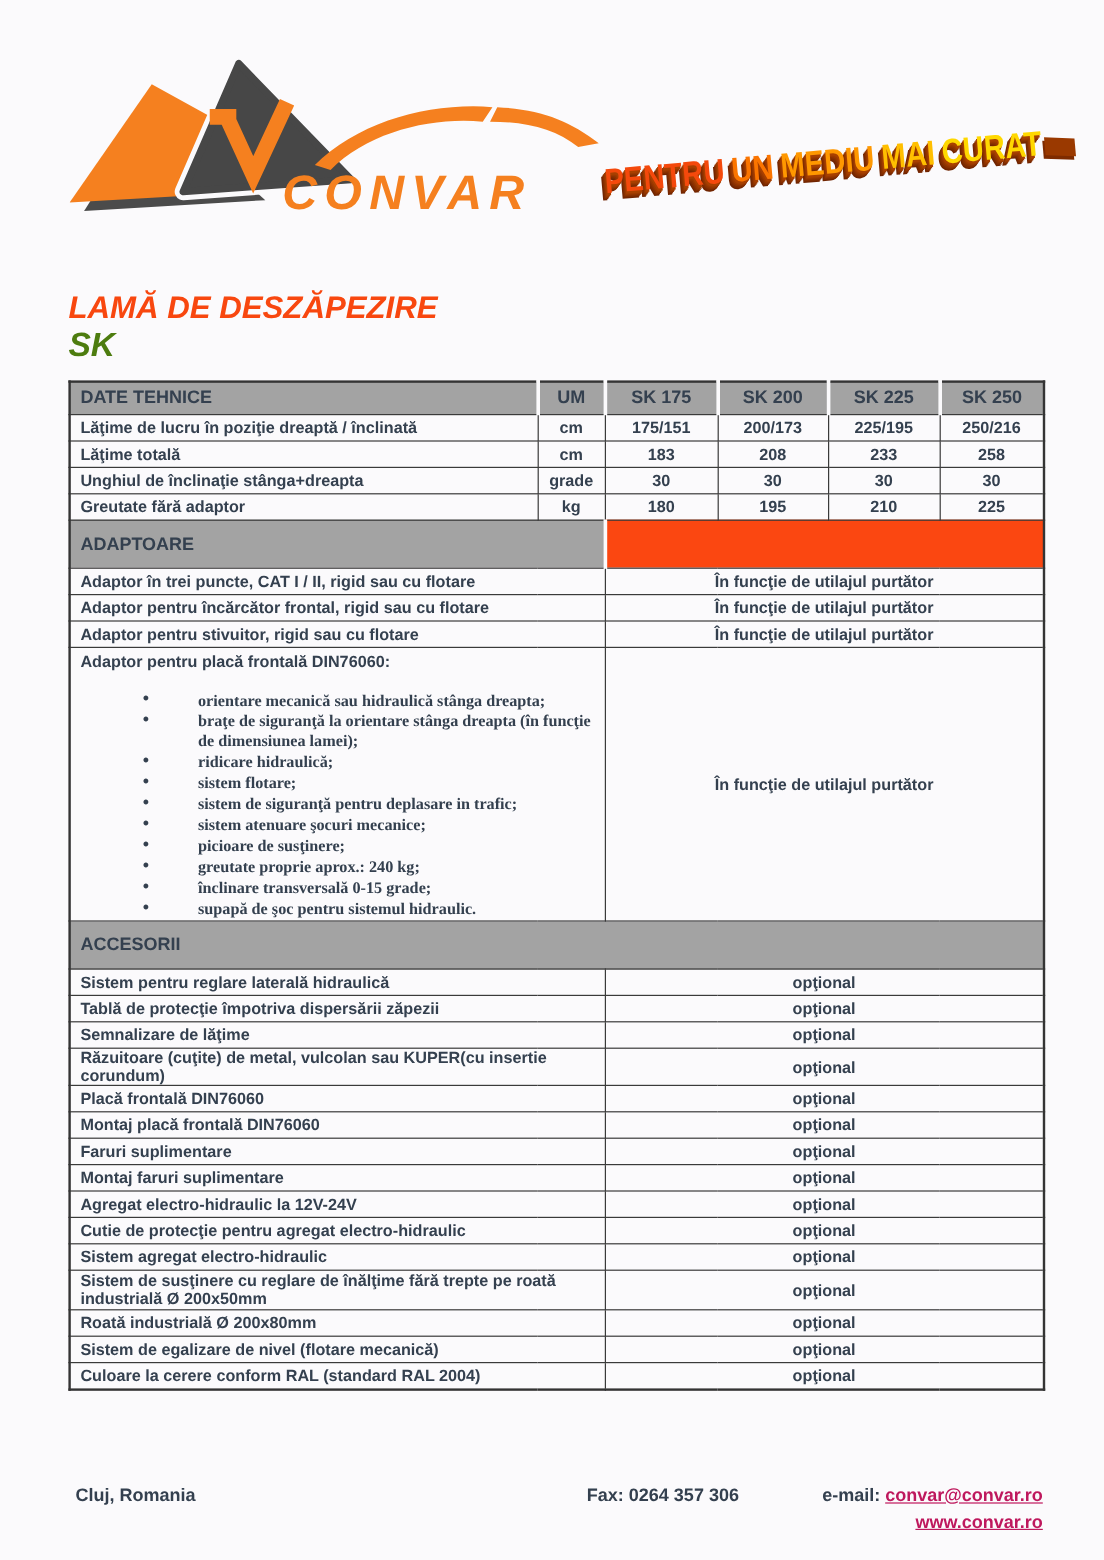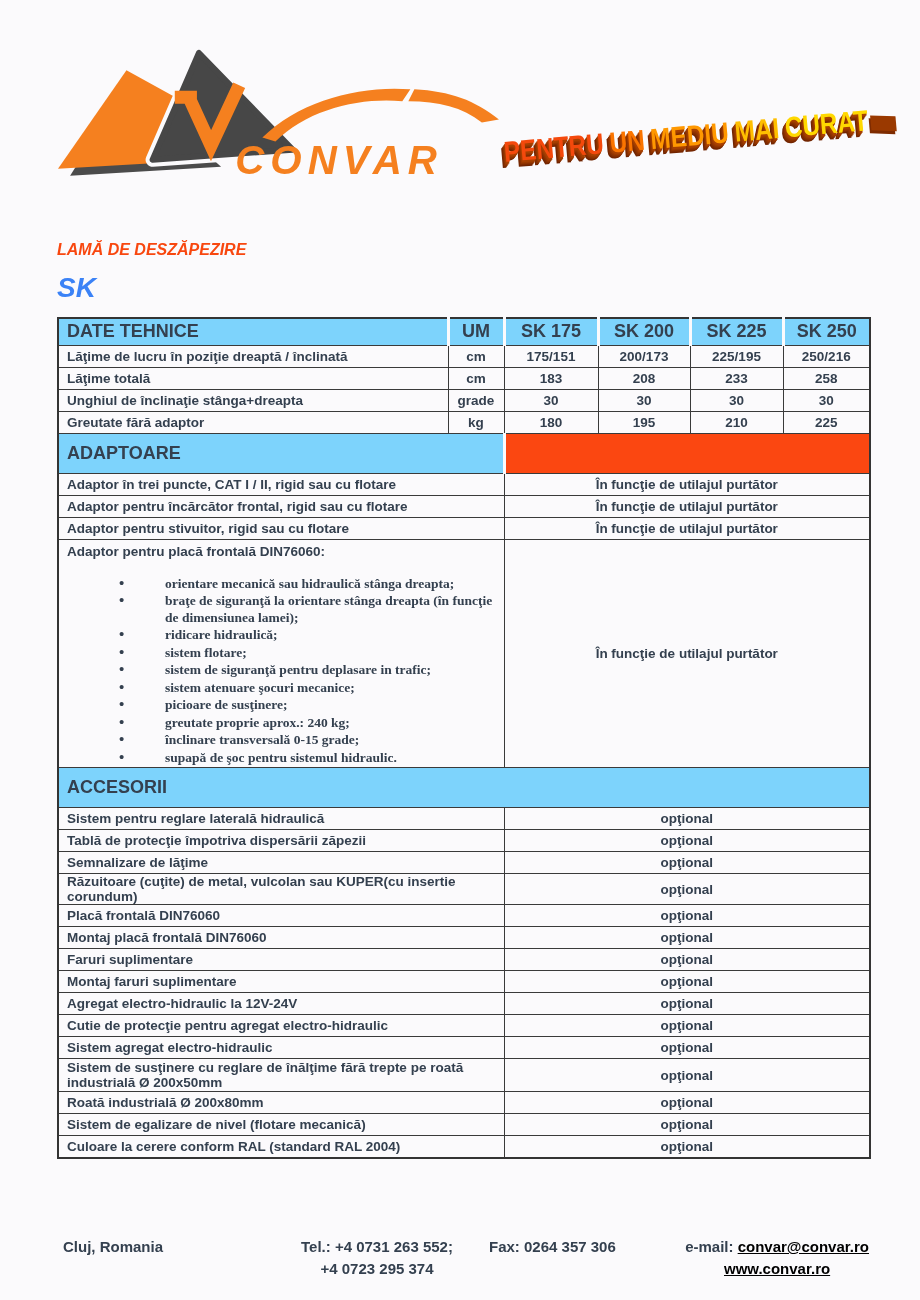--- a/index.html
+++ b/index.html
@@ -26,64 +26,64 @@
   }
   .tag-slab{
     display:inline-block; width:30px; height:15px; margin-left:-4px;
     background:#9a3900; transform:skewY(6deg) translateY(2px);
     box-shadow:-2px 3px 0 #7e2b00;
   }
 
   
   .doc-title{
     position:absolute; left:57px; top:241px;
-    font-size:16px; font-weight:bold; font-style:italic; color:#f8470f;
+    font-size:26px; font-weight:bold; font-style:italic; color:#f8470f;
   }
   .doc-subtitle{
     position:absolute; left:57px; top:272px;
-    font-size:28px; font-weight:bold; font-style:italic; color:#3b82f6;
+    font-size:28px; font-weight:bold; font-style:italic; color:#4d7c0f;
   }
 
   
   .spec-table{
     position:absolute; left:57px; top:317px; width:812px;
     border-collapse:collapse; table-layout:fixed;
     border:2px solid #343434;
   }
   .spec-table th,.spec-table td{
     border:1px solid #3a3a3a;
     font-size:13.5px; font-weight:bold; color:#34404f;
     padding:0 6px; vertical-align:middle;
   }
   .spec-table tr.head{height:27px;}
   .spec-table tr.sec{height:40px;}
   .spec-table tr.r{height:22px;}
   .spec-table tr.r2{height:33px;}
   .spec-table tr.bigrow{height:210px;}
-  th.h,th.sec-cell{background:#7dd3fc; font-size:18px; text-align:center;}
+  th.h,th.sec-cell{background:#a3a3a3; font-size:15px; text-align:center;}
   th.h-first,th.sec-cell.left{ text-align:left; padding-left:8px;}
   tr.head th.h + th.h{border-left:3px solid #fbfafc;}
   th.sec-gap{background:#fb4711; border-left:3px solid #fbfafc;}
   td.lbl{text-align:left; padding-left:8px;}
   td.val{text-align:center;}
   td.biglbl{vertical-align:top; padding-top:4px; padding-left:8px;}
   .bullets{list-style:none; margin:17px 0 0 52px; padding:0;font-family:Liberation Serif, serif;}
   .bullets li{position:relative; padding-left:46px; line-height:16.5px; margin-bottom:1px;}
   .bullets li::before{content:"\2022"; position:absolute; left:0; top:-1px; font-size:15px;}
 
   
   .footer{position:absolute; left:0; top:1237px; width:920px; height:60px;
           font-size:15px; font-weight:bold; color:#34404f;}
   .f-loc{position:absolute; left:63px; top:1px;}
   .f-tel{position:absolute; left:284px; top:1px; width:186px; text-align:center;}
   .f-tel .l2{margin-top:5px;}
   .f-fax{position:absolute; left:489px; top:1px;}
   .f-mail{position:absolute; right:51px; top:1px; text-align:right;}
-  .f-mail .l2{margin-top:5px;text-align:center;}
-  a.link{color:#000000; text-decoration:underline; font-weight:bold;}
+  .f-mail .l2{margin-top:5px;}
+  a.link{color:#be185d; text-decoration:underline; font-weight:bold;}
 </style>
 </head>
 <body>
 
 <div class="page">
 
   <svg class="logo" viewBox="0 0 445 155" xmlns="http://www.w3.org/2000/svg">
     <path d="M70,38 L12,130 L162,121 Z" fill="#4b4b4b"></path>
     <path d="M68,25 L0,123 L222,110 Z" fill="#f5801f"></path>
     <path d="M140,8 L94,114 L233,104 Z" fill="none" stroke="#fbfafc" stroke-width="14" stroke-linejoin="round"></path>
@@ -255,24 +255,20 @@
     </tr>
     <tr class="r">
       <td class="lbl" colspan="2">Culoare la cerere conform RAL (standard RAL 2004)</td>
       <td class="val" colspan="4">opţional</td>
     </tr>
   </tbody>
     </table>
 
   <div class="footer">
     <div class="f-loc">Cluj, Romania</div>
-    <div class="f-tel">
-      <div>Tel.: +4 0731 263 552;</div>
-      <div class="l2">+4 0723 295 374</div>
-    </div>
     <div class="f-fax">Fax: 0264 357 306</div>
     <div class="f-mail">
       <div>
         <span>e-mail: </span><a class="link" href="#">convar@convar.ro</a>
       </div>
       <div class="l2">
         <a class="link" href="#">www.convar.ro</a>
       </div>
     </div>
   </div>

